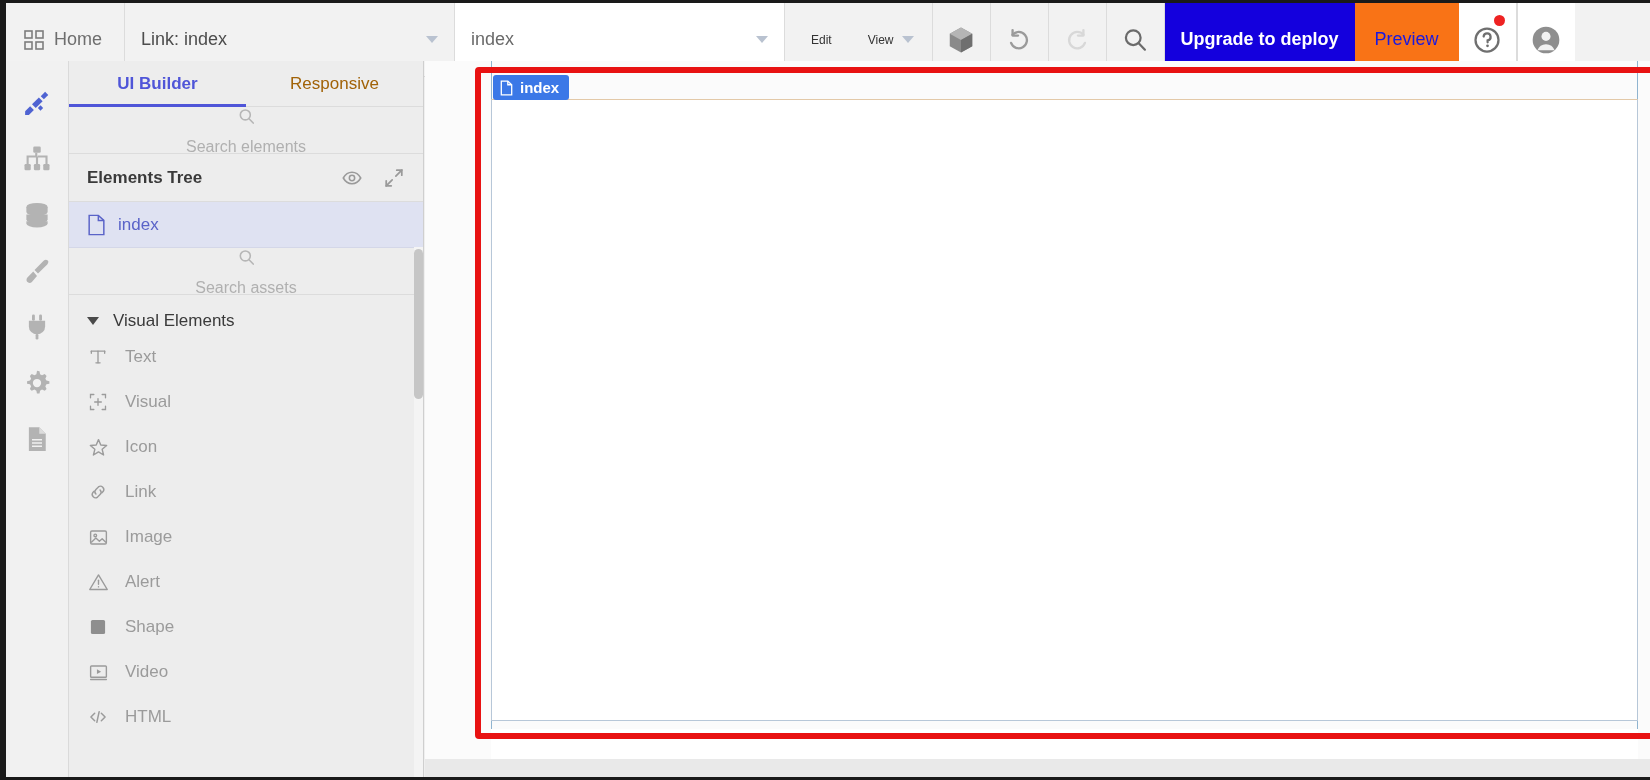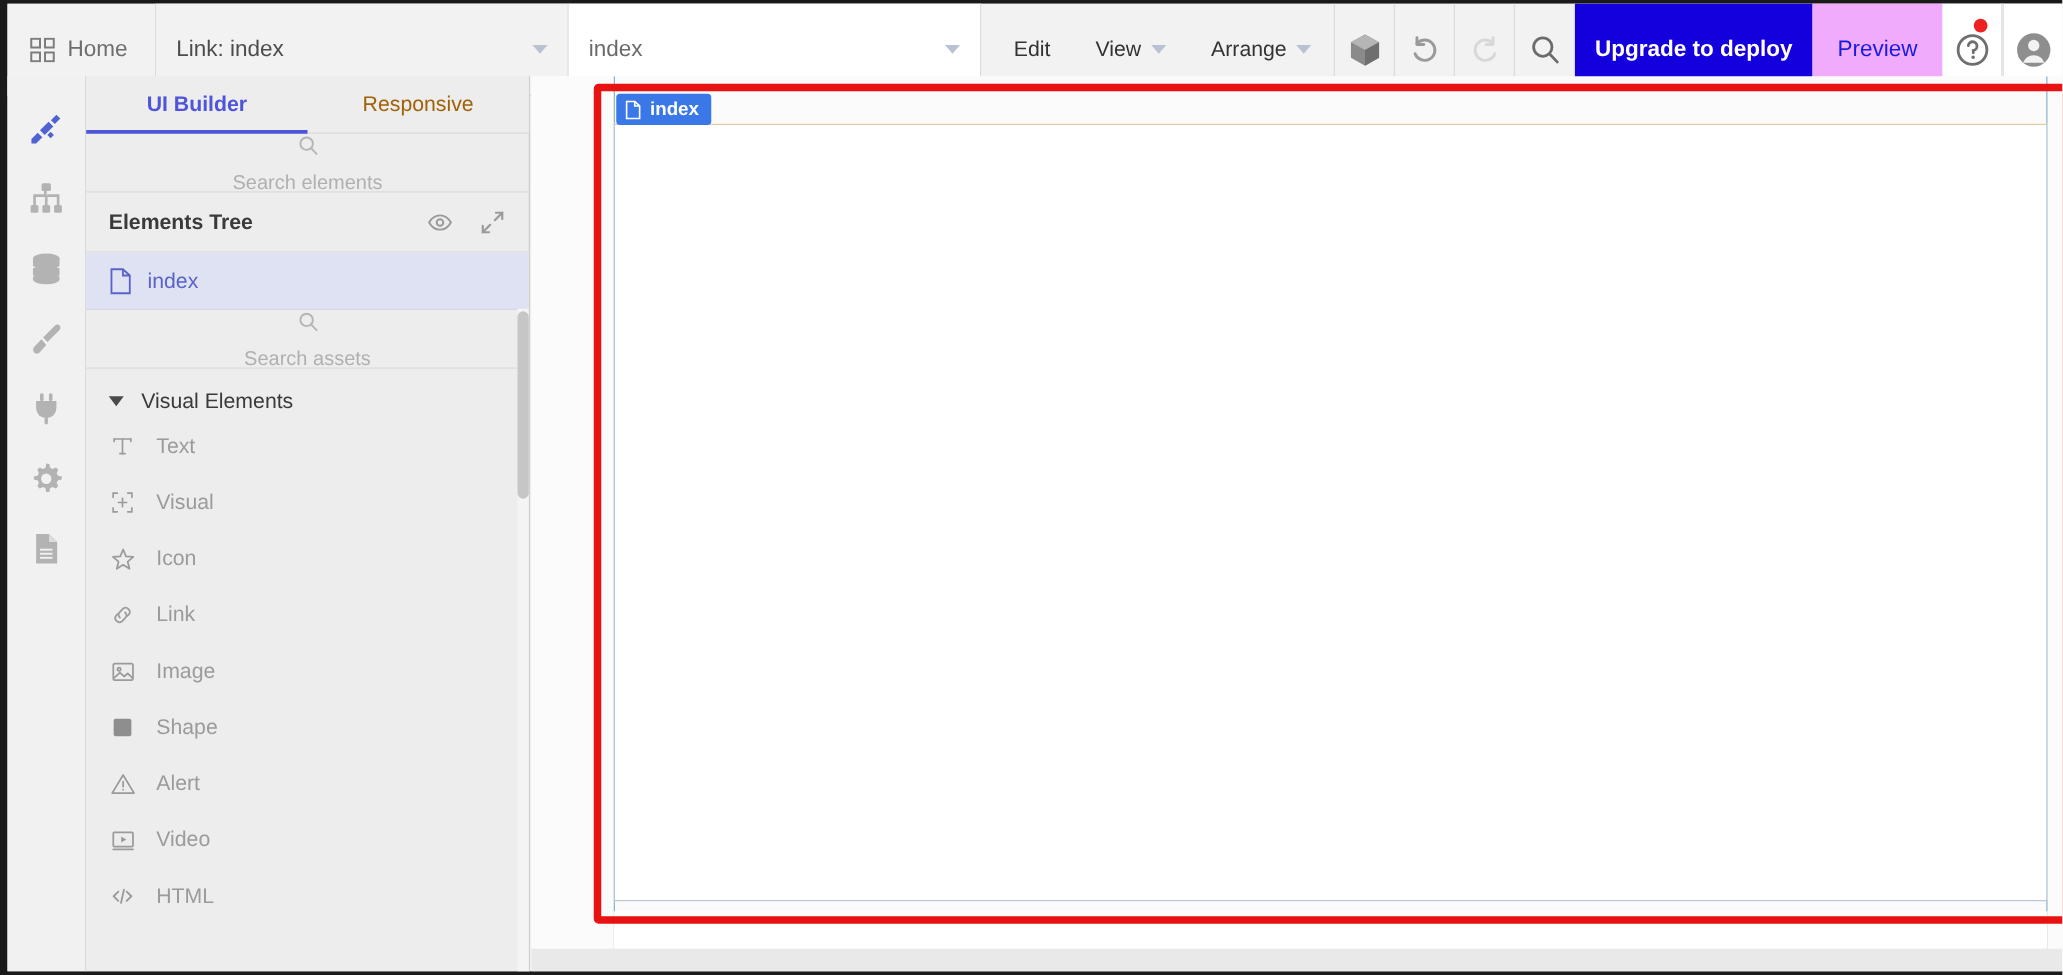--- a/index.html
+++ b/index.html
@@ -43,21 +43,21 @@
     color: #4d4d4d; font-size: 18px;
     background: #f2f2f2;
   }
   .tb-pagename {
     flex: 0 0 330px;
     justify-content: space-between;
     background: #ffffff;
     color: #6a6a6a; font-size: 18px;
   }
   .tb-menu {
-    color: #333; font-size: 17px;
+    color: #333; font-size: 12px;
     gap: 8px; border-right: none;
     padding: 0 18px;
     align-items: center;
   }
   .tb-menu.first { padding-left: 26px; }
   .tb-sep { width: 1px; background: #dcdcdc; height: 100%; }
   .caret {
     width: 0; height: 0;
     border-left: 6px solid transparent;
     border-right: 6px solid transparent;
@@ -73,21 +73,21 @@
     display: flex; align-items: center; justify-content: center;
     background: #1400dd; color: #fff;
     font-size: 18px; font-weight: 600;
     padding: 0 16px; height: 100%;
     white-space: nowrap;
   }
   .preview-btn {
     display: flex; align-items: center; justify-content: center;
     color: #1a1ae0; font-size: 18px;
     padding: 0 20px; height: 100%;
-    background: #f0abfc;
+    background: #f97316;
   }
   .help-wrap { position: relative; background: #fff; }
   .help-dot {
     position: absolute; top: 12px; right: 11px;
     width: 11px; height: 11px; border-radius: 50%;
     background: #ee2222;
   }
   .avatar-cell {
     background: #fff; border-left: 1px solid #dcdcdc; border-right: none;
   }
@@ -259,24 +259,20 @@
       <span class="caret"></span>
     </div>
 
     <div class="tb-cell tb-menu first">
       <span>Edit</span>
     </div>
     <div class="tb-cell tb-menu">
       <span>View</span>
       <span class="caret"></span>
     </div>
-    <div class="tb-cell tb-menu">
-      <span>Arrange</span>
-      <span class="caret"></span>
-    </div>
 
     <div class="tb-sep"></div>
 
     <div class="tb-iconbtn">
       <span>
         <svg width="30" height="30" viewBox="0 0 24 24">
           <path d="M12 2 L21 7 L21 17 L12 22 L3 17 L3 7 Z" fill="#8a8a8a"></path>
           <path d="M12 2 L21 7 L12 12 L3 7 Z" fill="#b5b5b5"></path>
           <path d="M12 12 L21 7 L21 17 L12 22 Z" fill="#6f6f6f"></path>
         </svg>
@@ -529,40 +525,40 @@
             <rect x="3" y="4.5" width="18" height="15" rx="1.5"></rect>
             <circle cx="8.3" cy="9.6" r="1.5"></circle>
             <path d="M3.6 17.8 L9 12.6 L13 16.2 L16.2 13.4 L20.6 17.6" stroke-linejoin="round"></path>
           </svg>
         </span>
         <span>Image</span>
       </div>
 
       <div class="elem-item">
         <span class="eicon">
-          <svg width="20" height="20" viewBox="0 0 24 24">
-            <rect x="3.5" y="3.5" width="17" height="17" rx="2" fill="#8e8e8e"></rect>
-          </svg>
-        </span>
-        <span>Shape</span>
-      </div>
-
-      <div class="elem-item">
-        <span class="eicon">
           <svg width="21" height="21" viewBox="0 0 24 24" stroke="#9b9b9b" stroke-width="1.6" fill="none" stroke-linecap="round" stroke-linejoin="round">
             <path d="M12 3.4 L22 20 H2 Z"></path>
             <path d="M12 9.5 V14"></path>
             <path d="M12 16.8 V17"></path>
           </svg>
         </span>
         <span>Alert</span>
       </div>
 
       <div class="elem-item">
         <span class="eicon">
+          <svg width="20" height="20" viewBox="0 0 24 24">
+            <rect x="3.5" y="3.5" width="17" height="17" rx="2" fill="#8e8e8e"></rect>
+          </svg>
+        </span>
+        <span>Shape</span>
+      </div>
+
+      <div class="elem-item">
+        <span class="eicon">
           <svg width="21" height="21" viewBox="0 0 24 24" stroke="#9b9b9b" stroke-width="1.6" fill="none">
             <rect x="3" y="4.5" width="18" height="13" rx="1"></rect>
             <path d="M10.2 8.3 L15 11 L10.2 13.7 Z" fill="#9b9b9b" stroke="none"></path>
             <path d="M3 20 H21" stroke-linecap="round"></path>
           </svg>
         </span>
         <span>Video</span>
       </div>
 
       <div class="elem-item">

